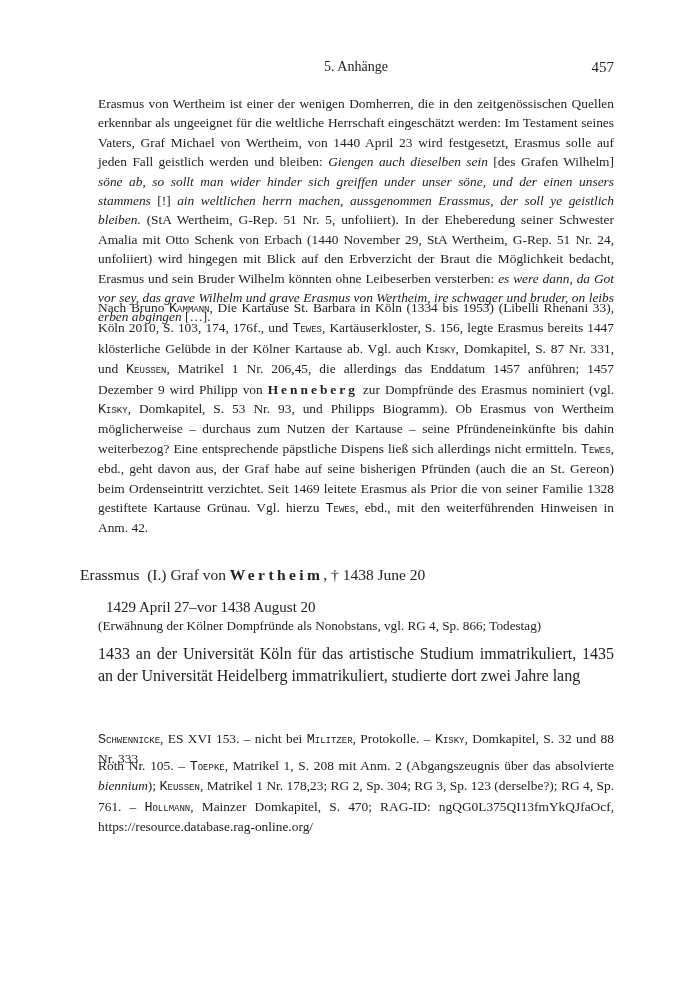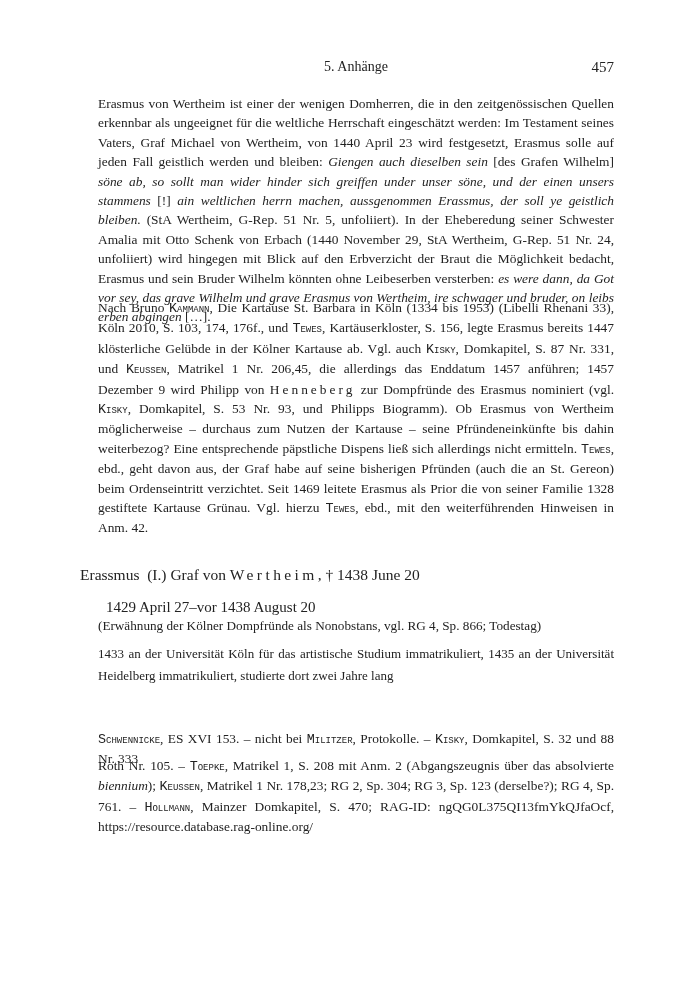--- a/index.html
+++ b/index.html
@@ -14,34 +14,34 @@
     }
     .running-head .title { position: absolute; left: 0; right: 0; text-align: center; }
     .running-head .pageno { position: absolute; right: 0; top: 0; font-size: 15px; }
     .block {
       position: absolute; left: 98px; width: 516px;
       font-size: 13.4px; line-height: 19.4px; text-align: justify;
       hyphens: manual;
     }
     .block p { margin: 0; }
     .sc { font-variant: small-caps; font-family: Liberation Mono, monospace; }
-    .sp { letter-spacing: 3px; }
+    .sp { letter-spacing: 3px; font-weight: bold; }
     .i { font-style: italic; }
     .b1 { top: 94px; }
     .b2 { top: 298px; }
     .entry-head {
       position: absolute; left: 80px; top: 566px; font-size: 15.5px; white-space: nowrap;
     }
     .entry-head .sp { letter-spacing: 3.4px; }
     .dates { position: absolute; left: 98px; top: 597px; width: 520px; }
     .dates .d1 { font-size: 15px; line-height: 20px; margin-left: 8px; }
     .dates .d2 { font-size: 13.2px; line-height: 18px; }
     .study {
       position: absolute; left: 98px; top: 643px; width: 516px;
-      font-size: 13px; line-height: 22px; text-align: justify; font-family: Liberation Serif, serif;
+      font-size: 16px; line-height: 22px; text-align: justify; font-family: Liberation Serif, serif;
     }
     .b3 { top: 707px; margin-top: 22px; }
     .b4 { top: 756px; }
   </style>
 </head>
 <body>
 
 <div class="running-head">
   <span class="title">5. Anhänge</span>
   <span class="pageno">457</span>

